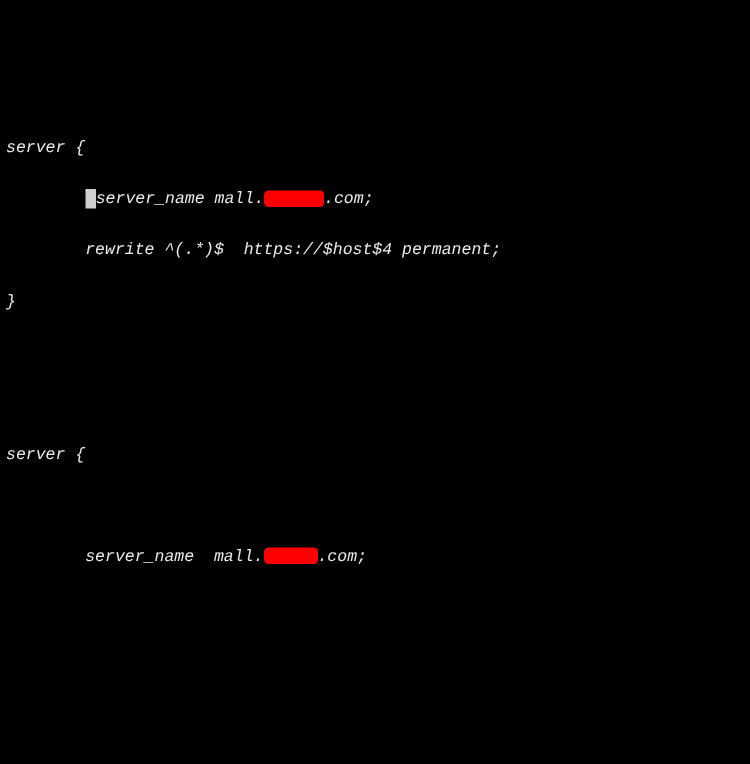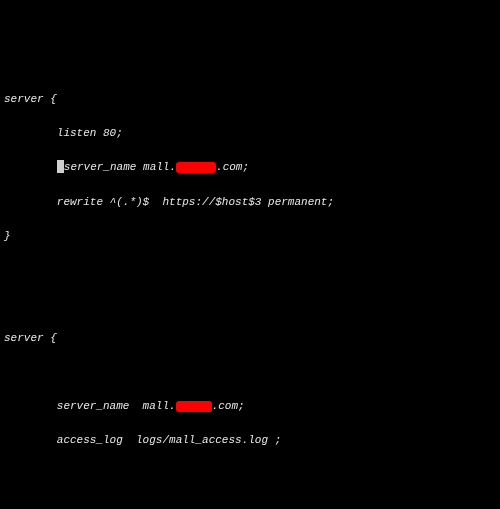--- a/index.html
+++ b/index.html
@@ -38,30 +38,28 @@
     .redact-md { width: 40px; }
     .blank { height: 17px; }
   </style>
 </head>
 <body>
 
 
 
 <div>
 <span class="line">server {</span>
-<span class="line">        listen 80;</span>
 <span class="line"><span>        </span><span class="cursor"></span><span>server_name mall.</span><span class="redact redact-md">xxxx</span><span>.com;</span></span>
-<span class="line">        rewrite ^(.*)$  https://$host$3 permanent;</span>
+<span class="line">        rewrite ^(.*)$  https://$host$4 permanent;</span>
 <span class="line">}</span>
 <div class="blank"></div>
 <div class="blank"></div>
 <span class="line">server {</span>
 <div class="blank"></div>
 <span class="line"><span>        server_name  mall.</span><span class="redact redact-sm">xxx</span><span>.com;</span></span>
-<span class="line">        access_log  logs/mall_access.log ;</span>
 <div class="blank"></div>
 
 
 
 
 
 
 
 
 

